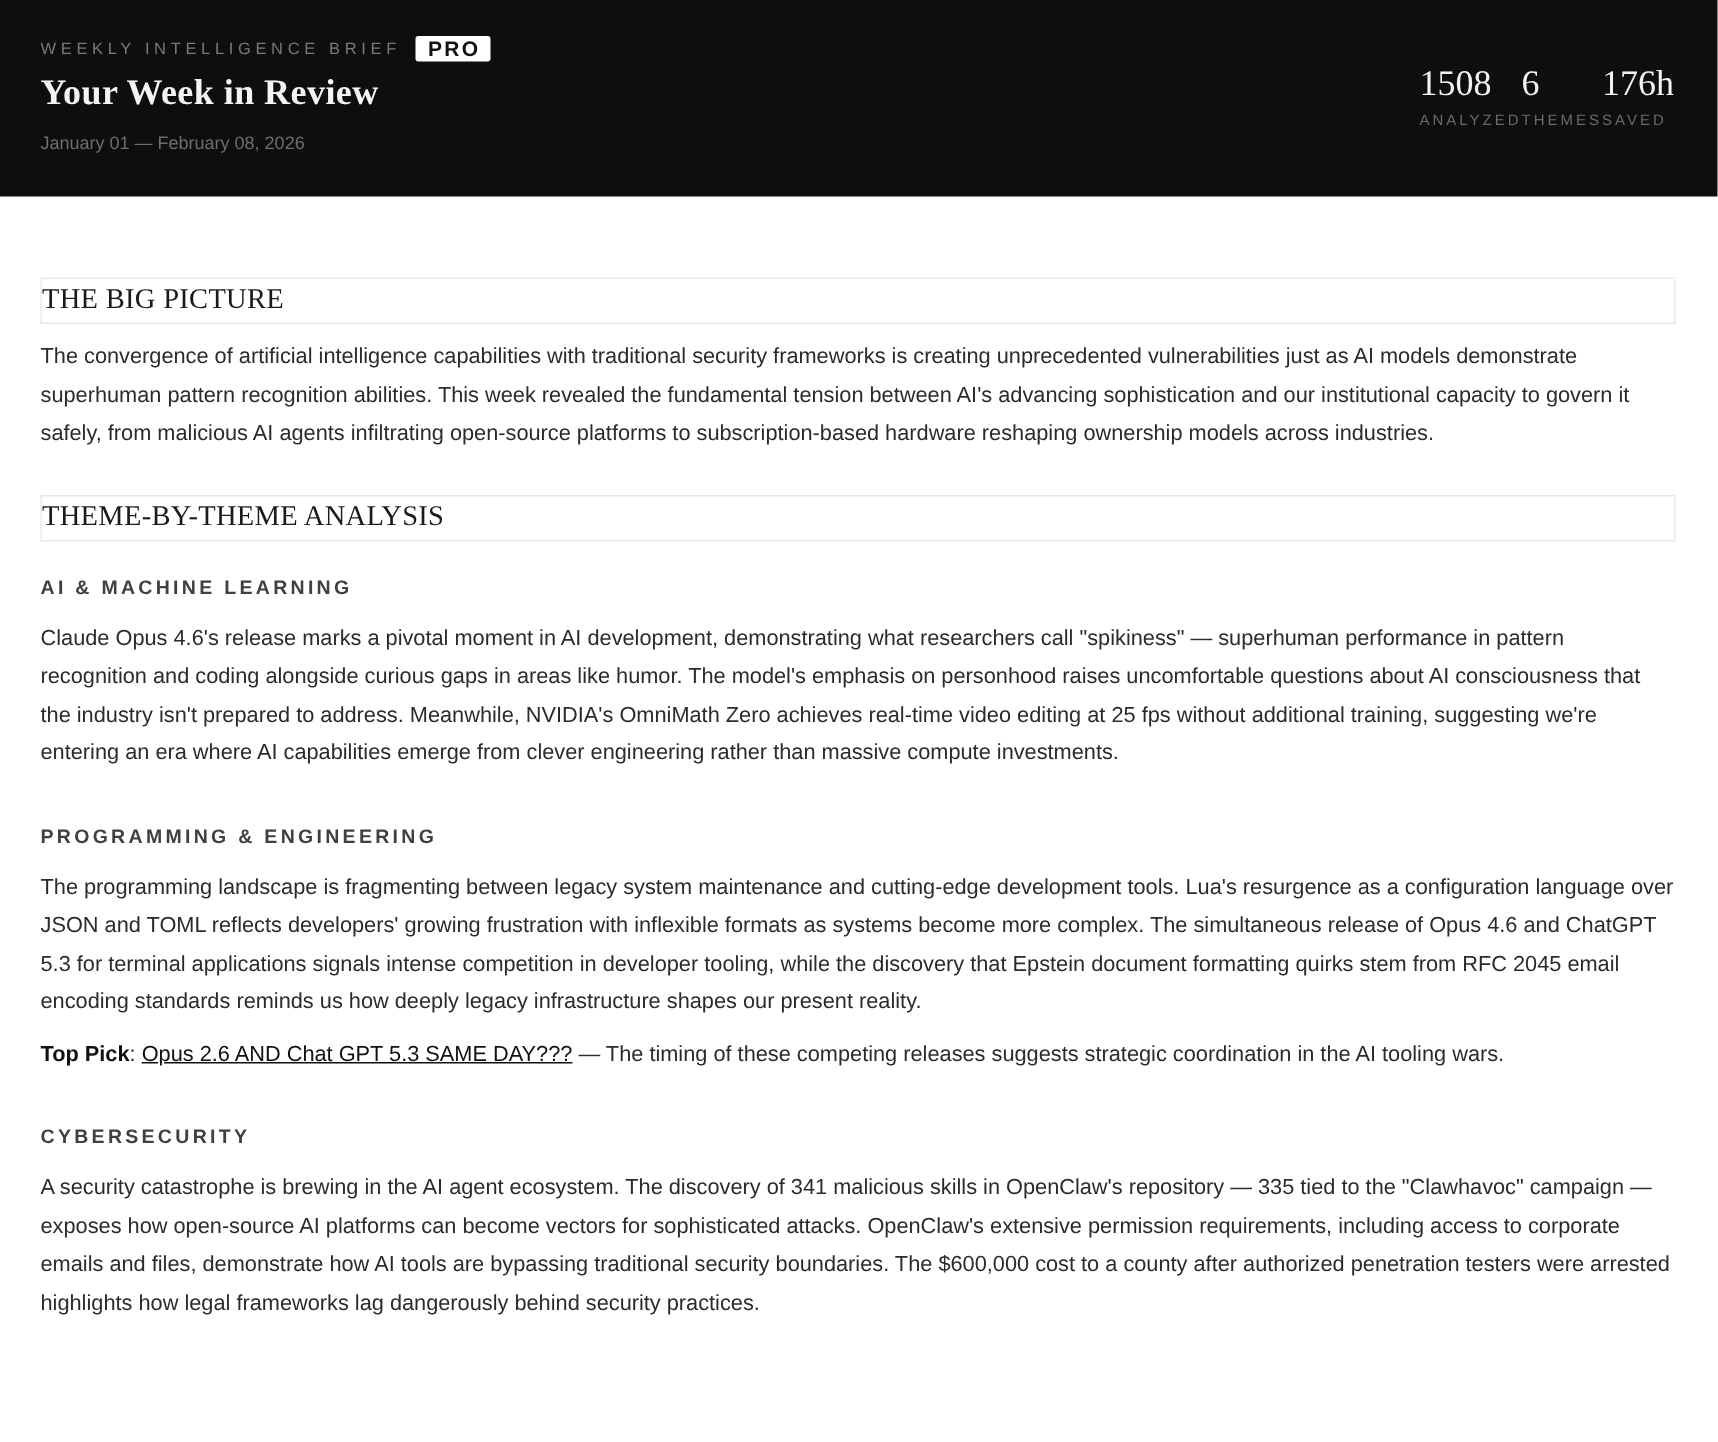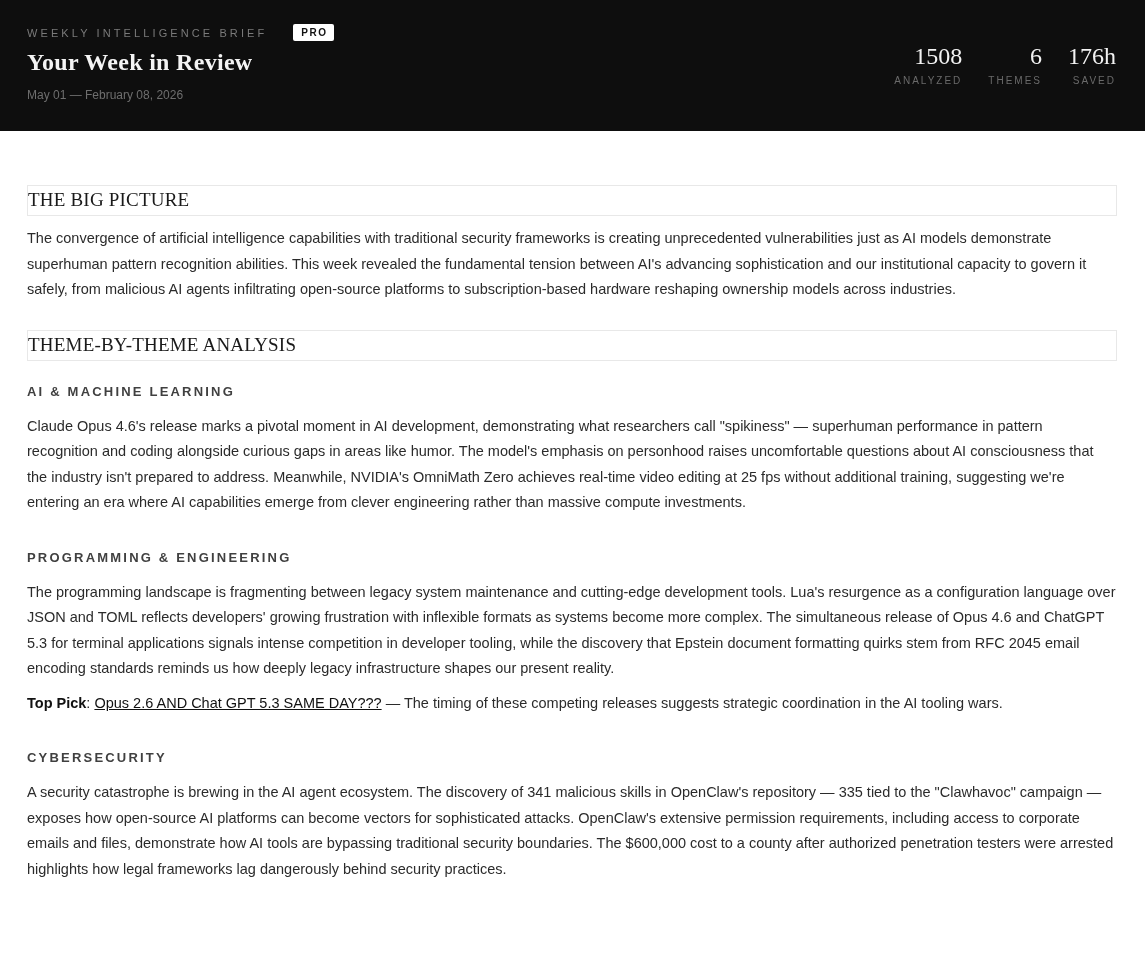--- a/index.html
+++ b/index.html
@@ -9,32 +9,32 @@
   .header {
     position: absolute; left: 0; top: 0; width: 1145px; height: 131px;
     background: #0e0e0e;
   }
   .kicker-row { position: absolute; left: 27px; top: 24px; display: flex; align-items: center; }
   .kicker {
     font-family: "Liberation Sans", sans-serif; font-size: 11px; letter-spacing: 3.1px;
     color: #7a7a7a; text-transform: uppercase; text-align: right;
   }
   .pro-badge {
-    margin-left: 26px; background: #ffffff; color: #111; font-size: 10px; font-weight: bold;
+    margin-left: 10px; background: #ffffff; color: #111; font-size: 14px; font-weight: bold;
     letter-spacing: 1.5px; padding: 3px 7px 3px 8px; border-radius: 2px; line-height: 11px;
   }
   .title {
     position: absolute; left: 27px; top: 49px;
     font-family: "Liberation Serif", serif; font-size: 24px; color: #f4f4f4; letter-spacing: 0.3px;
   }
   .date-range {
     position: absolute; left: 27px; top: 88px; font-size: 12px; color: #6e6e6e;
   }
   .stats { position: absolute; right: 29px; top: 42px; display: flex; }
-  .stat { text-align: right; margin-left: 26px; }
+  .stat { text-align: left; }
   .stat-value {
     font-family: "Liberation Serif", serif; font-size: 24px; color: #f2f2f2; line-height: 28px;
   }
   .stat-label {
     margin-top: 5px; font-size: 10px; letter-spacing: 2px; color: #6a6a6a; text-transform: uppercase;
   }
 
   .content { position: absolute; left: 27px; top: 185px; width: 1090px; }
   .section-head {
     border: 1px solid #e8e8e8; height: 31px; position: relative;
@@ -62,21 +62,21 @@
 </style>
 </head>
 <body>
 
 <header class="header">
   <div class="kicker-row">
     <span class="kicker">Weekly Intelligence Brief</span>
     <span class="pro-badge">PRO</span>
   </div>
   <h1 class="title">Your Week in Review</h1>
-  <div class="date-range">May 01 — February 08, 2026</div>
+  <div class="date-range">January 01 — February 08, 2026</div>
 
   <div class="stats">
     <div class="stat">
       <div class="stat-value">1508</div>
       <div class="stat-label">Analyzed</div>
     </div>
     <div class="stat">
       <div class="stat-value">6</div>
       <div class="stat-label">Themes</div>
     </div>

